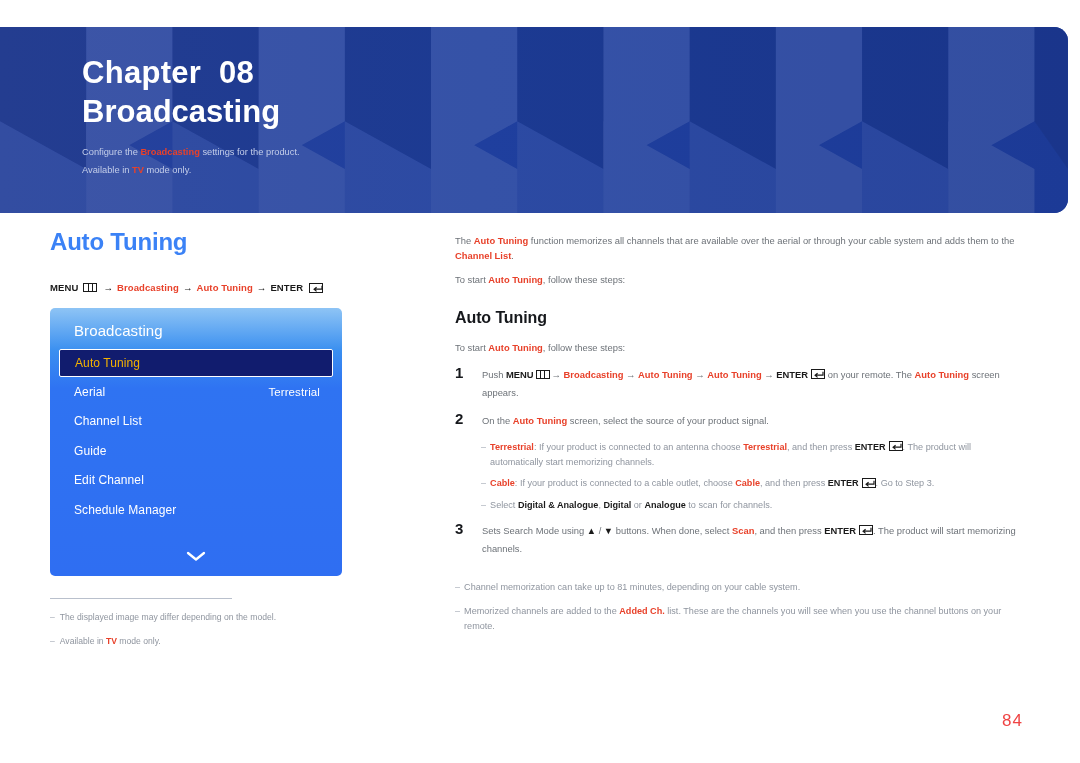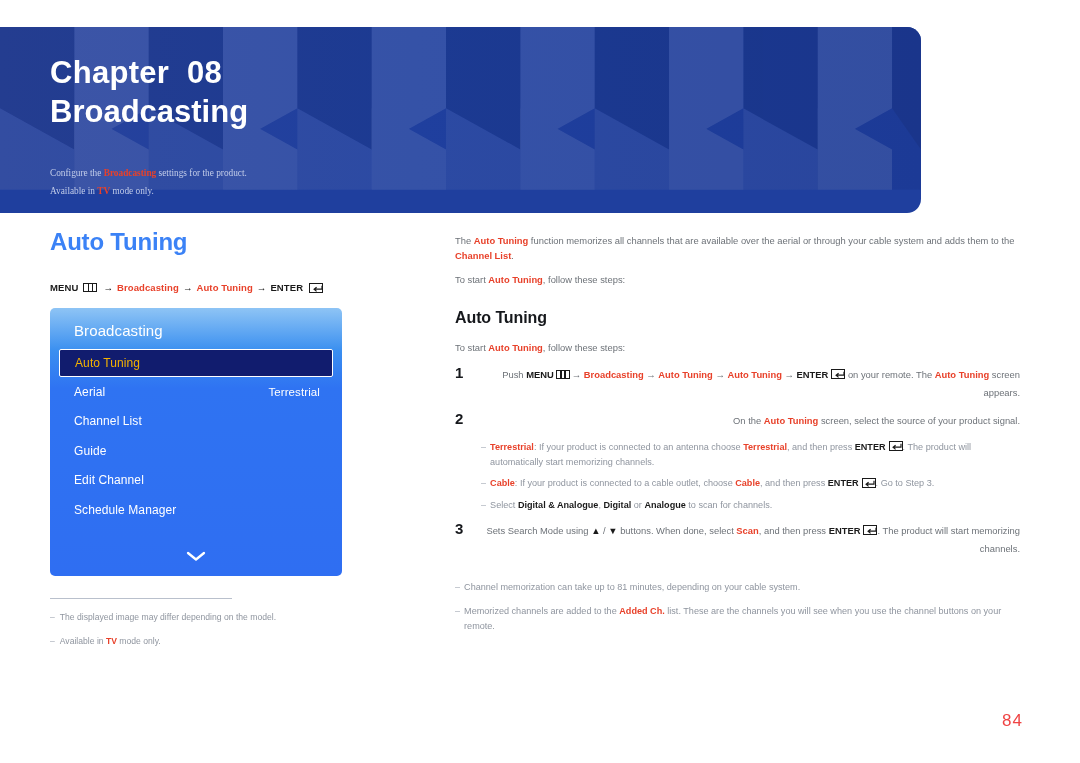--- a/index.html
+++ b/index.html
@@ -11,26 +11,27 @@
     font-family: "Liberation Sans", sans-serif;
     position: relative;
     overflow: hidden;
   }
 
   
   .banner {
     position: absolute;
     left: 0;
     top: 27px;
-    width: 921px;
+    width: 1068px;
     height: 186px;
     border-top-right-radius: 14px;
     border-bottom-right-radius: 14px;
     background: #1f3f9e;
     overflow: hidden;
+    padding-left: 32px;
   }
   .banner-pattern {
     position: absolute;
     inset: 0;
   }
   .banner-inner {
     position: relative;
     z-index: 3;
     padding: 27px 0 0 50px;
   }
@@ -43,25 +44,24 @@
     white-space: pre;
   }
   .chapter-title {
     color: #ffffff;
     font-size: 31px;
     font-weight: bold;
     line-height: 1.22;
     margin-top: 1px;
   }
   .banner-sub {
-    margin-top: 33px;
+    margin-top: 12px;
     font-size: 9.3px;
     color: #c3cde9;
     line-height: 1.95;
-    font-family: Liberation Serif, serif;
   }
   .banner-sub .hl { color: #e8412a; font-weight: bold; }
 
   
   .left-col {
     position: absolute;
     left: 50px;
     top: 228px;
     width: 345px;
   }
@@ -216,21 +216,20 @@
     color: #16181c;
     line-height: 1.15;
     text-align: left;
   }
   .step-body {
     flex: 1;
     font-size: 9.4px;
     color: #6d7278;
     line-height: 1.95;
     padding-top: 2px;
-    text-align: right;
   }
   .step-body .red { color: #e8412a; font-weight: bold; }
   .step-body .dark { color: #1a1a1a; font-weight: bold; }
 
   .bullets { margin: 10px 0 4px 26px; }
   .bullet {
     display: flex;
     gap: 4px;
     font-size: 9.1px;
     color: #8f959f;

